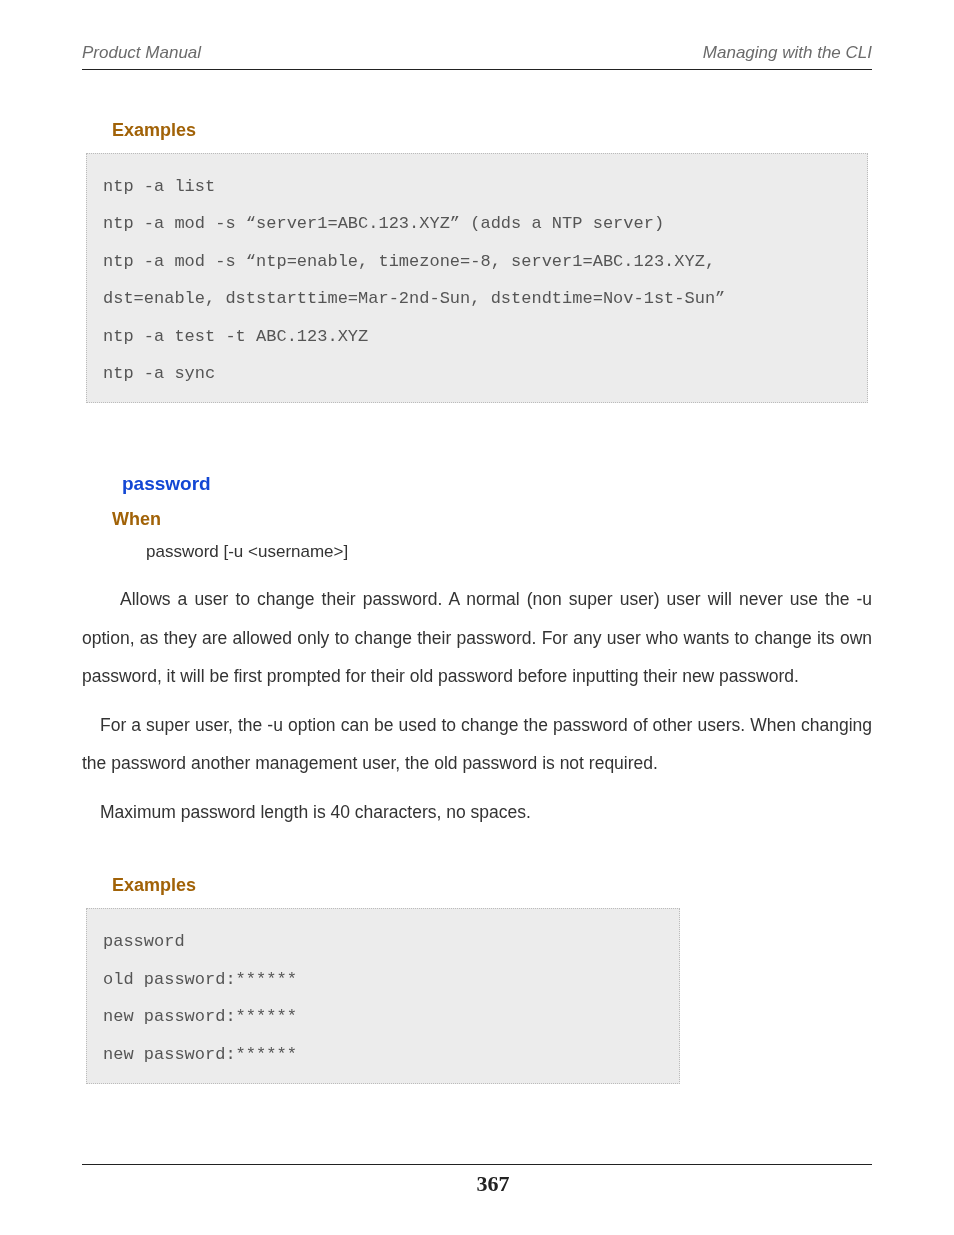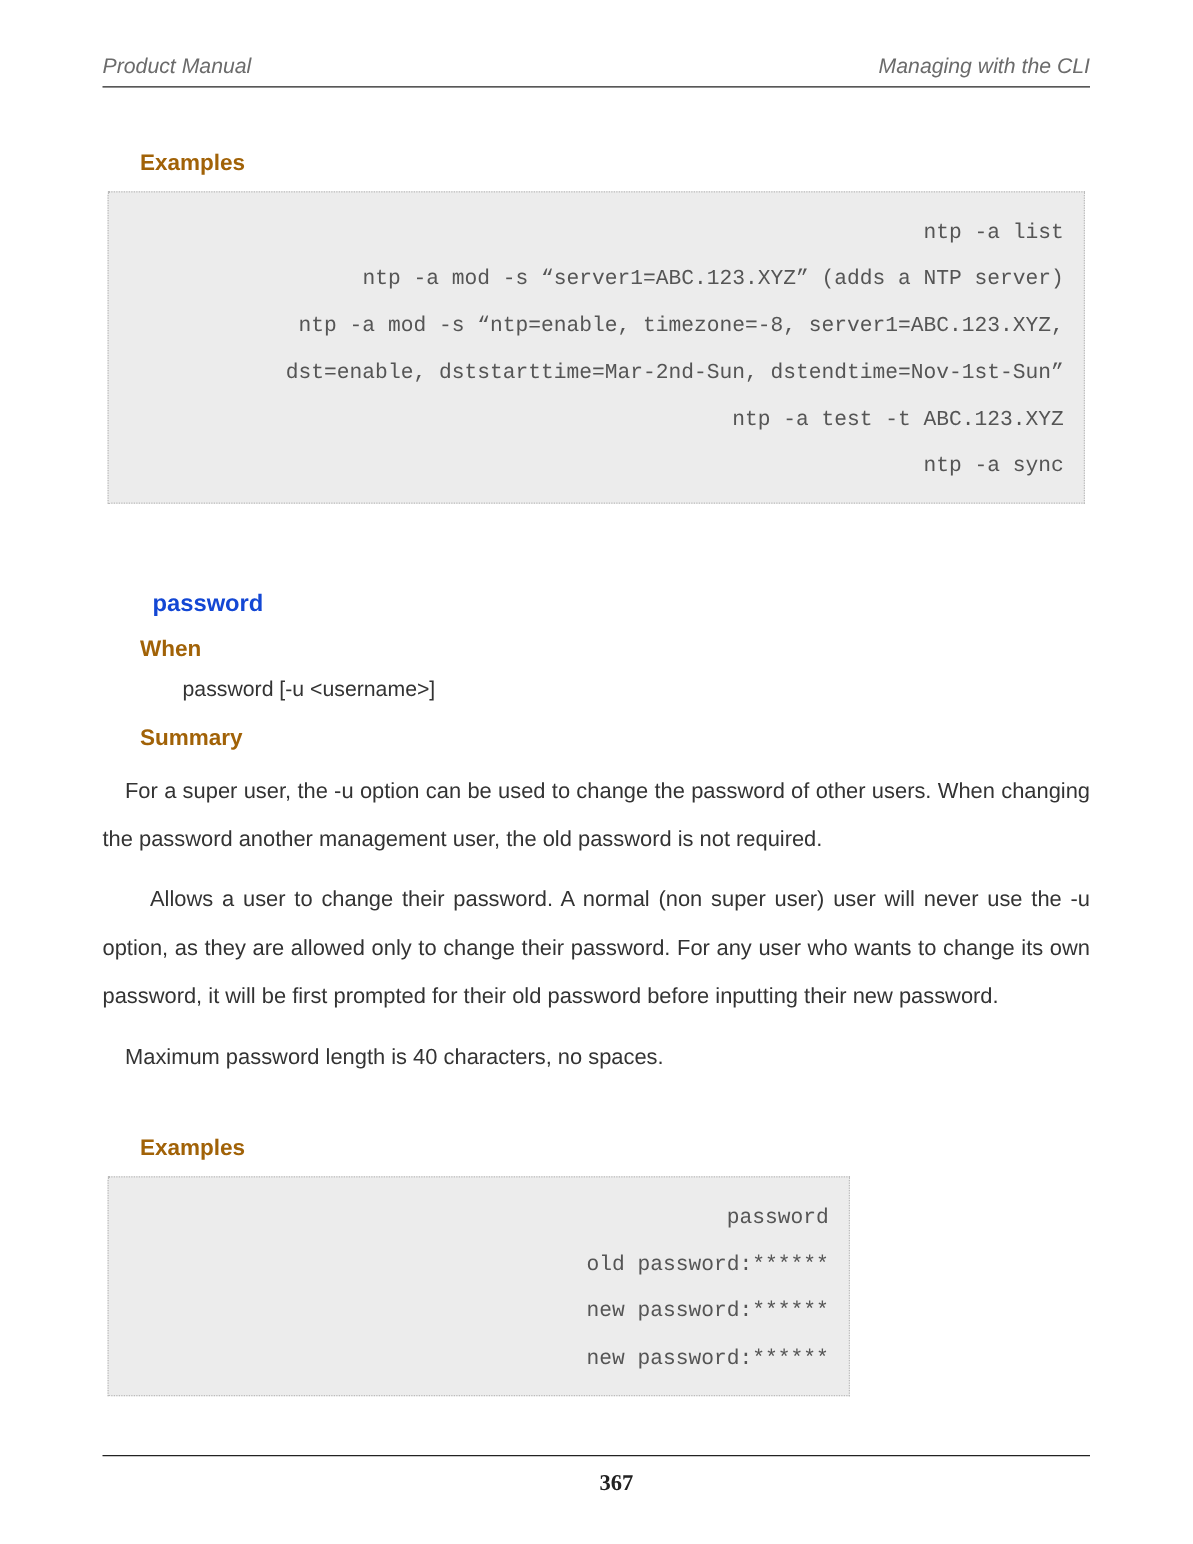--- a/index.html
+++ b/index.html
@@ -45,21 +45,20 @@
   .code-block {
     background: #ececec;
     border: 1px dotted #bbb;
     padding: 14px 16px 10px 16px;
     margin: 0 4px 0 4px;
     font-family: "Courier New", Courier, monospace;
     font-size: 17px;
     color: #555;
     line-height: 2.2;
     white-space: pre-wrap;
-    text-align: right;
   }
   .code-block.narrow {
     width: 560px;
   }
   .usage-line {
     margin: 12px 0 18px 64px;
     font-size: 17px;
     color: #333;
   }
   .para {
@@ -79,21 +78,21 @@
     border-top: 1.5px solid #222;
   }
   .page-number {
     position: absolute;
     left: 0;
     right: 0;
     bottom: 38px;
     text-align: center;
     font-family: Georgia, 'Times New Roman', serif;
     font-weight: 700;
-    font-size: 18px;
+    font-size: 22px;
     color: #222;
     margin-left: 32px;
   }
   .gap-lg { height: 70px; }
   .gap-md { height: 44px; }
 </style>
 </head>
 <body>
 
 <div class="page">
@@ -113,25 +112,24 @@
 ntp -a test -t ABC.123.XYZ
 ntp -a sync</div>
 
     <div class="gap-lg"></div>
 
     <h3 class="cmd">password</h3>
 
     <h3 class="section">When</h3>
     <div class="usage-line">password [-u &lt;username&gt;]</div>
 
-    <h3 class="section">Summary</h3>
+
+    <p class="para"><span class="indent1"></span><span>Allows a user to change their password.  A normal (non super user) user will never use the -u option, as they are allowed only to change their password. For any user who wants to change its own password, it will be first prompted for their old password before inputting their new password.</span></p>
 
     <p class="para"><span class="indent2"></span><span>For a super user, the -u option can be used to change the password of other users.  When changing the password another management user, the old password is not required.</span></p>
-
-    <p class="para"><span class="indent1"></span><span>Allows a user to change their password.  A normal (non super user) user will never use the -u option, as they are allowed only to change their password. For any user who wants to change its own password, it will be first prompted for their old password before inputting their new password.</span></p>
 
     <p class="para"><span class="indent2"></span><span>Maximum password length is 40 characters, no spaces.</span></p>
 
     <div class="gap-md"></div>
 
     <h3 class="section">Examples</h3>
     <div class="code-block narrow">password
 old password:******
 new password:******
 new password:******</div>

